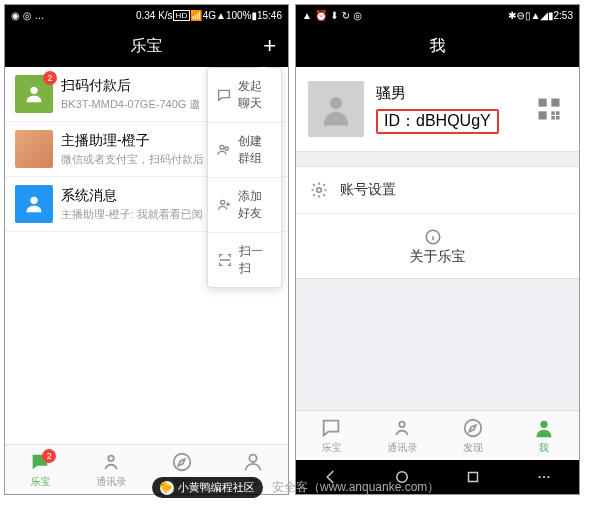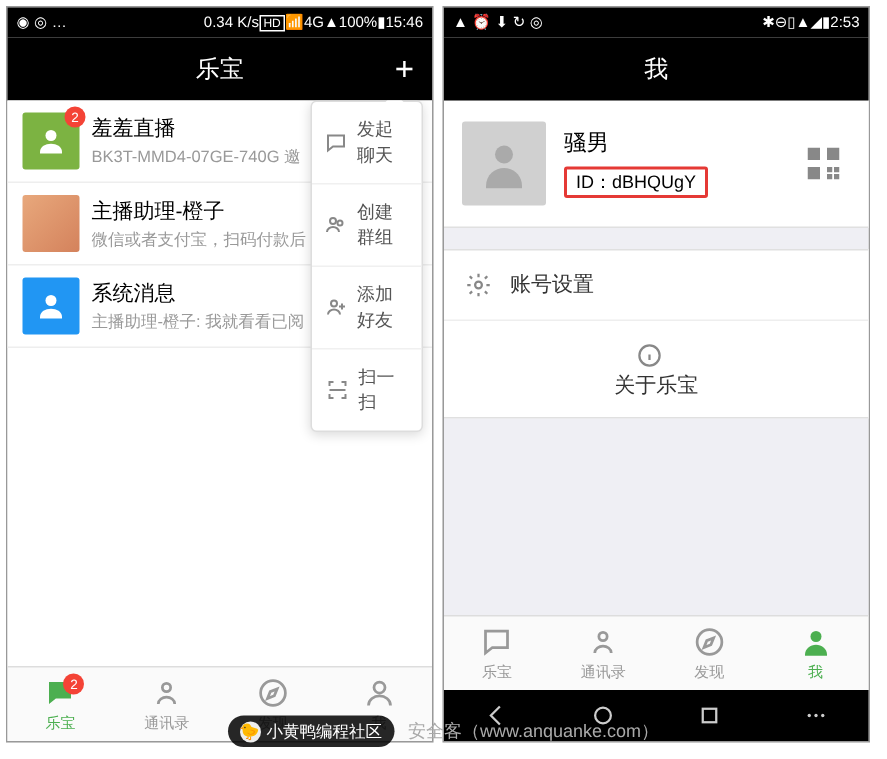--- a/index.html
+++ b/index.html
@@ -32,21 +32,21 @@
     .tab { flex: 1; display: flex; flex-direction: column; align-items: center; justify-content: center; font-size: 10px; color: #999; position: relative; }
     .tab.active { color: #4caf50; }
     .tab-icon { width: 22px; height: 22px; margin-bottom: 2px; display: flex; align-items: center; justify-content: center; }
     .tab-badge { position: absolute; top: 4px; left: 50%; margin-left: 2px; background: #f44336; color: #fff; border-radius: 50%; width: 14px; height: 14px; font-size: 9px; display: flex; align-items: center; justify-content: center; }
     
     .content2 { flex: 1; background: #efeff4; }
     .profile-card { background: #fff; padding: 14px 12px; display: flex; align-items: center; border-bottom: 1px solid #e0e0e0; margin-bottom: 14px; }
     .profile-avatar { width: 56px; height: 56px; background: #d0d0d0; border-radius: 2px; margin-right: 12px; display: flex; align-items: center; justify-content: center; }
     .profile-info { flex: 1; }
     .profile-name { font-size: 15px; color: #000; margin-bottom: 6px; }
-    .profile-id { font-size: 12px; color: #000; border: 2px solid #e53935; padding: 0 6px; display: inline-block; border-radius: 2px; }
+    .profile-id { font-size: 16px; color: #000; border: 2px solid #e53935; padding: 0 6px; display: inline-block; border-radius: 2px; }
     .qr { width: 36px; height: 36px; display: flex; align-items: center; justify-content: center; color: #888; }
     .menu-group { background: #fff; border-top: 1px solid #e0e0e0; border-bottom: 1px solid #e0e0e0; }
     .menu-item { display: flex; align-items: center; padding: 12px; border-bottom: 1px solid #eee; font-size: 14px; color: #333; }
     .menu-item:last-child { border-bottom: none; flex-direction: column; }
     .menu-icon { width: 22px; height: 22px; margin-right: 10px; color: #888; display: flex; align-items: center; justify-content: center; }
     .android-nav { height: 34px; background: #000; display: flex; align-items: center; justify-content: space-around; color: #ccc; }
     .watermark { position: absolute; bottom: 8px; left: 0; right: 0; text-align: center; font-size: 12px; color: #aaa; z-index: 100; pointer-events: none; }
     .watermark .wx { display: inline-flex; align-items: center; gap: 4px; background: rgba(0,0,0,0.85); color: #fff; padding: 3px 8px; border-radius: 12px; font-size: 11px; margin-right: 6px; }
     .wx-ic { width: 14px; height: 14px; border-radius: 50%; background: #eee; display: inline-flex; align-items: center; justify-content: center; }
     svg { display: block; }
@@ -82,21 +82,21 @@
       <div class="chat-list">
         <div class="chat-item">
           <div class="avatar green">
             <svg width="22" height="22" viewBox="0 0 24 24" fill="#fff">
                 <circle cx="12" cy="8" r="4"></circle>
                 <path d="M4 20c0-4 4-6 8-6s8 2 8 6v1H4z"></path>
               </svg>
             <span class="avatar-badge">2</span>
           </div>
           <div class="chat-info">
-            <div class="chat-title">羞羞直播</div>
+            <div class="chat-title">扫码付款后</div>
             <div class="chat-sub">BK3T-MMD4-07GE-740G 邀</div>
           </div>
         </div>
         <div class="chat-item">
           <div class="avatar photo"></div>
           <div class="chat-info">
             <div class="chat-title">主播助理-橙子</div>
             <div class="chat-sub">微信或者支付宝，扫码付款后</div>
           </div>
         </div>

